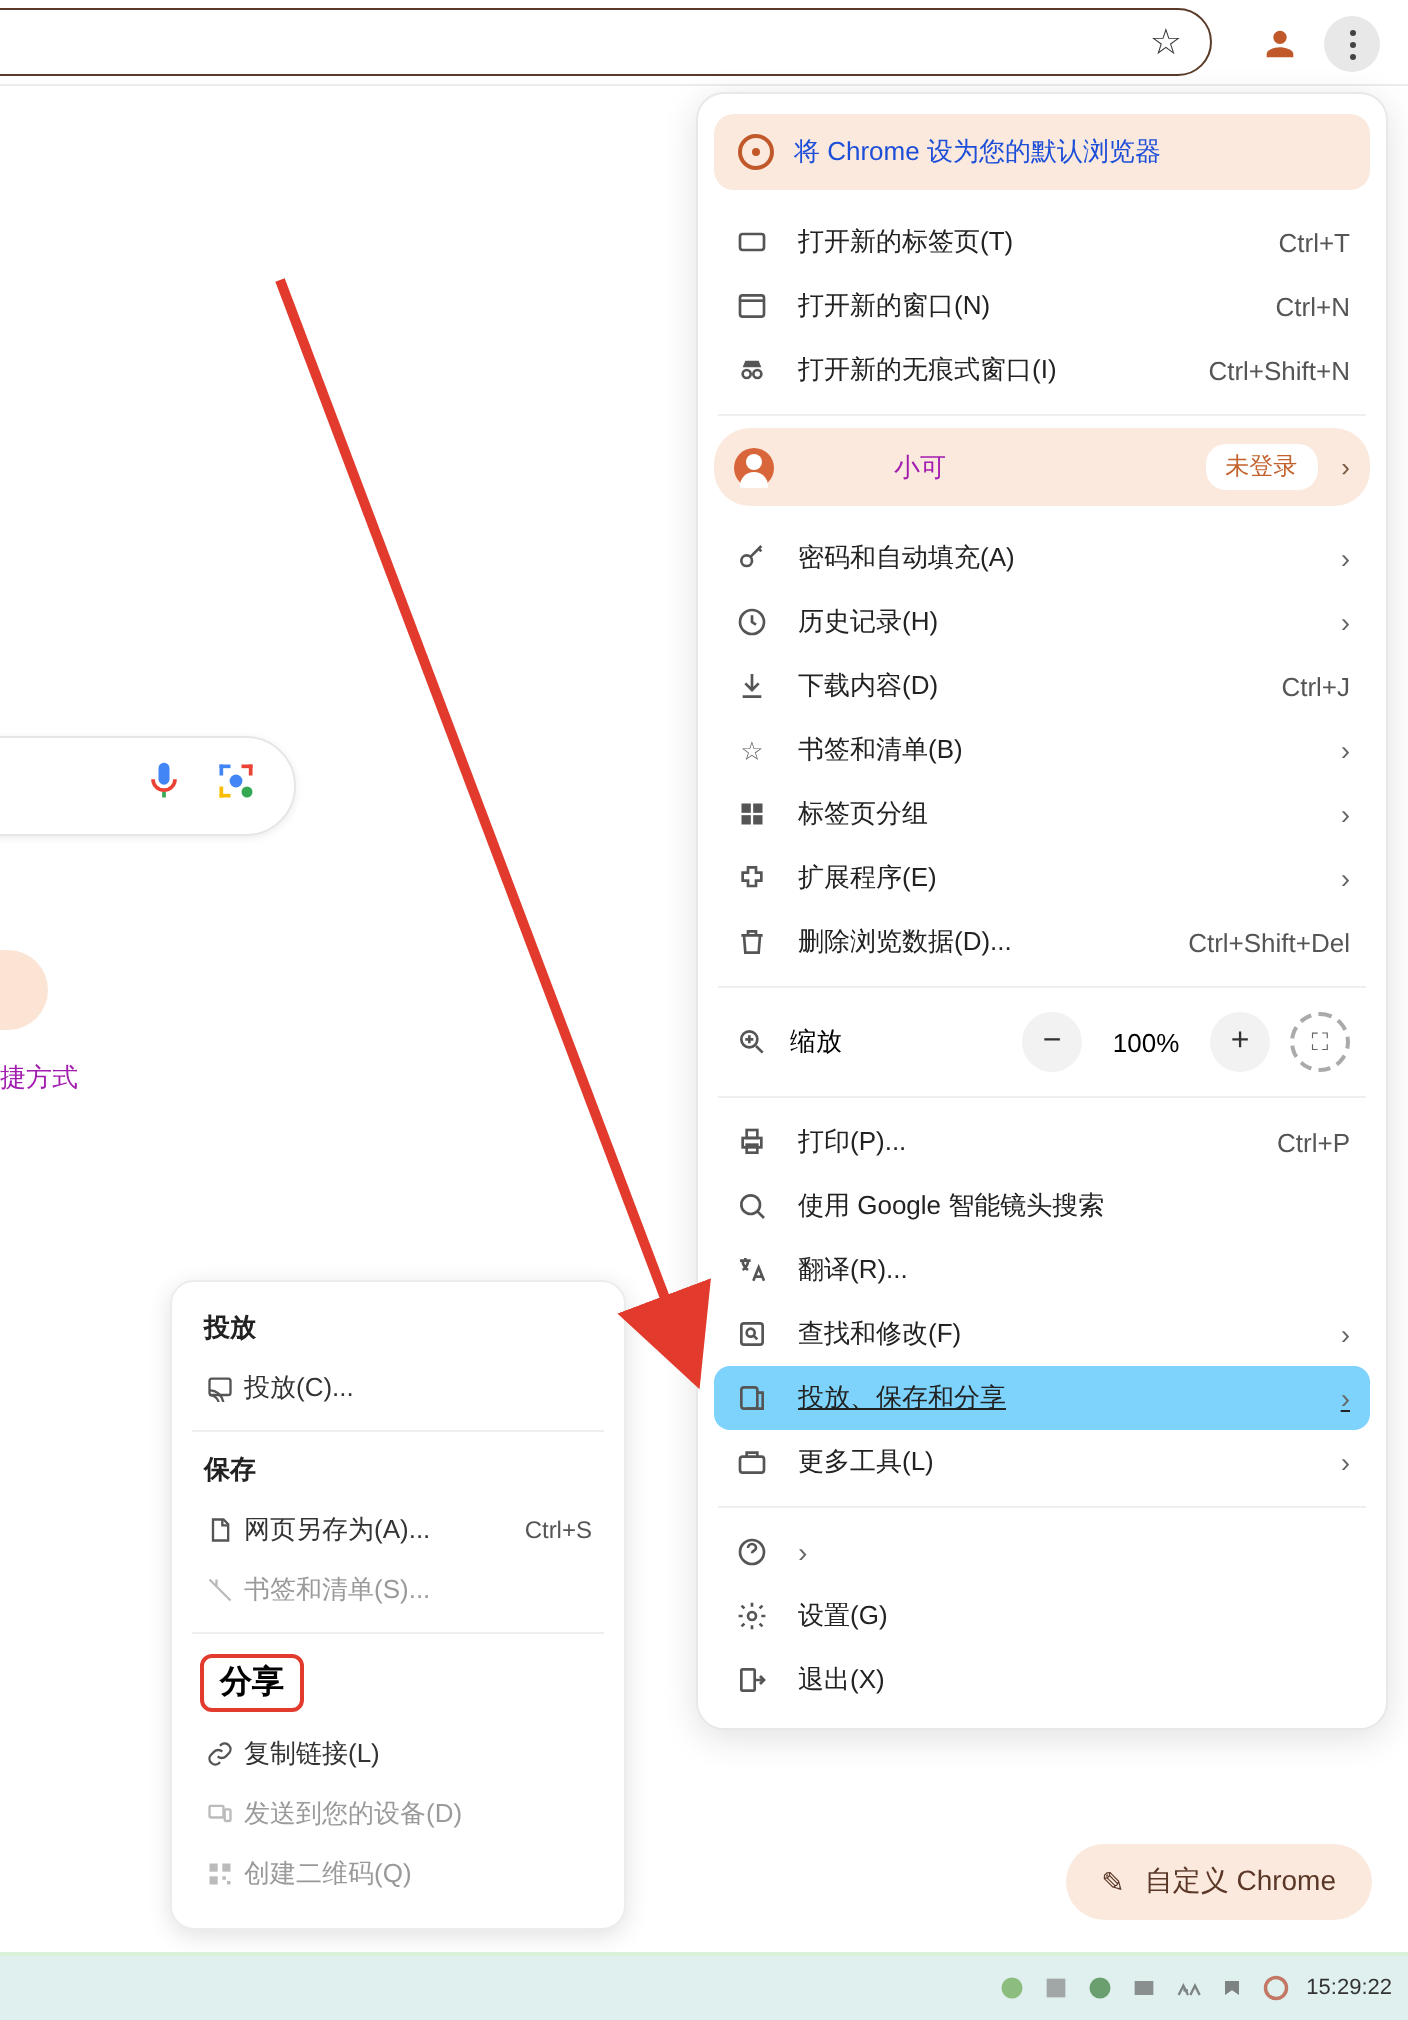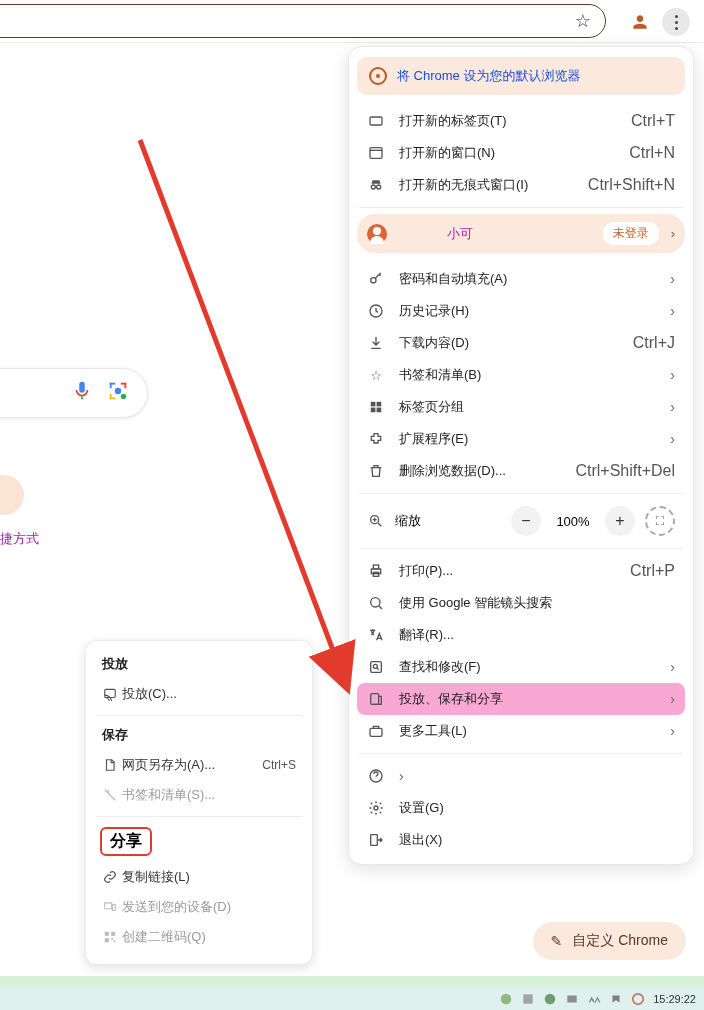--- a/index.html
+++ b/index.html
@@ -37,23 +37,23 @@
 
   .section-gap { height: 10px; }
   .divider { height: 1px; background: #eee; margin: 6px 2px; }
 
   .item {
     display: flex; align-items: center; gap: 14px; padding: 7px 10px;
     border-radius: 8px; font-size: 13px; color: #222; position: relative;
   }
   .item .ico { width: 18px; height: 18px; display:flex; align-items:center; justify-content:center; color:#5f5f5f; }
   .item .label { flex: 1; }
-  .item .shortcut { font-size: 16px; color: #555; }
+  .item .shortcut { font-size: 13px; color: #555; }
   .item .chev { font-size: 14px; color: #666; }
-  .item.hover { background: #f9a8d4; }
+  .item.hover { background: #7dd3fc; text-decoration: underline; }
 
   .profile-row {
     background: #fbe9dd; border-radius: 18px; padding: 8px 10px;
     display: flex; align-items: center; gap: 12px; font-size: 13px; color: #4b3726;
   }
   .profile-row .av { width:20px;height:20px;border-radius:50%;background:#d8663a;position:relative;}
   .profile-row .av::before{content:"";position:absolute;left:6px;top:3px;width:8px;height:8px;border-radius:50%;background:#fff;}
   .profile-row .av::after{content:"";position:absolute;left:3px;top:12px;width:14px;height:8px;border-radius:8px 8px 0 0;background:#fff;}
   .profile-row .name{flex:1;color:#a21caf;margin-left:48px;}
   .profile-row .badge{background:#fff;color:#c4622e;padding:3px 10px;border-radius:10px;font-size:12px;}
@@ -97,21 +97,21 @@
   
   .customize{
     position:absolute;right:18px;bottom:50px;background:#fbe9dd;color:#5a3726;
     border-radius:20px;padding:10px 18px;font-size:14px;display:flex;align-items:center;gap:10px;
   }
 
   
   .arrow-svg{position:absolute;left:130px;top:130px;pointer-events:none;}
 
   
-  .taskbar{position:absolute;left:0;right:0;bottom:0;height:22px;background:#dff0ef;display:flex;align-items:center;justify-content:flex-end;gap:8px;padding:0 8px;font-size:11px;color:#333;}
+  .taskbar{position:absolute;left:0;right:0;bottom:0;height:32px;background:#dff0ef;display:flex;align-items:center;justify-content:flex-end;gap:8px;padding:0 8px;font-size:11px;color:#333;}
   .tray-ico{width:14px;height:14px;opacity:.7;}
   .bottom-strip{position:absolute;left:0;right:0;bottom:22px;height:12px;background:#d7f2d7;}
 </style>
 </head>
 <body>
 
 <div class="topbar">
   <div class="addr-rounded">
     <span class="star">☆</span>
   </div>

